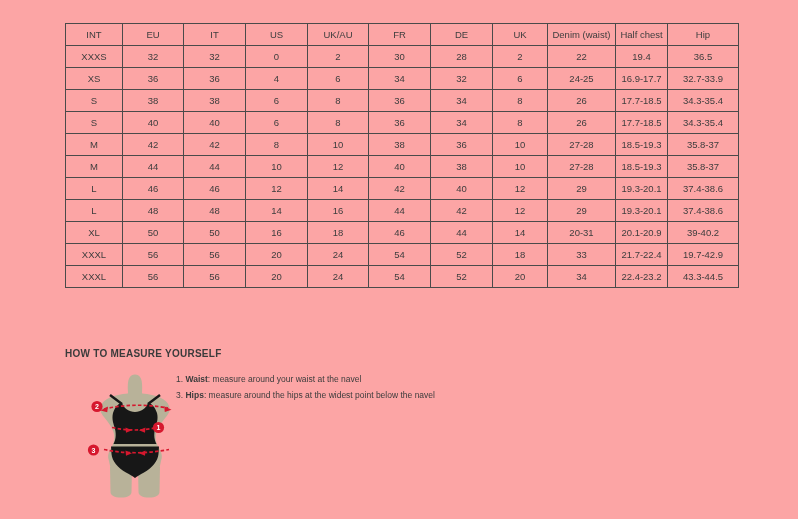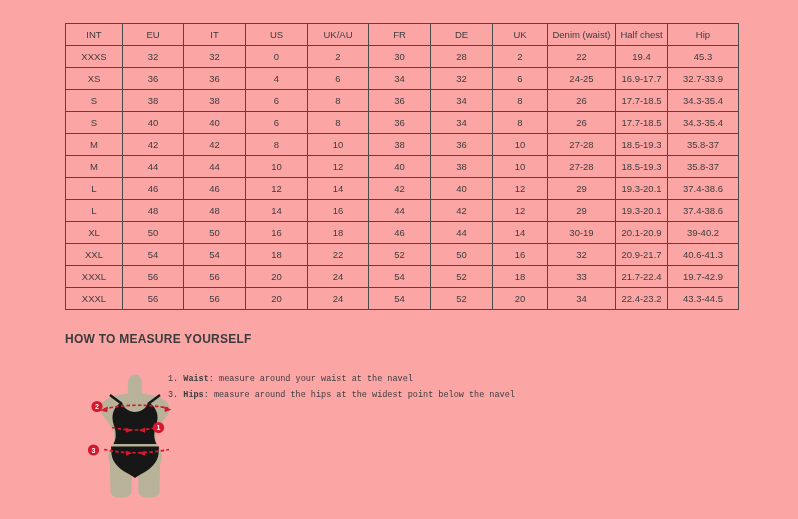--- a/index.html
+++ b/index.html
@@ -32,41 +32,40 @@
     vertical-align: middle;
     font-size: 9.5px;
     font-weight: 400;
     color: #3d3d3d;
     white-space: nowrap;
     overflow: hidden;
   }
   .measure-title {
     position: absolute;
     left: 65px;
-    top: 332px;
-    font-size: 12px;
+    top: 348px;
+    font-size: 10px;
     font-weight: 700;
     letter-spacing: 0.25px;
     color: #3b3b3b;
   }
   .figure-wrap {
     position: absolute;
     left: 84px;
     top: 372px;
     width: 104px;
     height: 128px;
   }
   .measure-list {
     position: absolute;
-    left: 168px;
+    left: 176px;
     top: 372px;
     width: 420px;
     font-size: 8.5px;
     color: #3c3c3c;
-    font-family: Liberation Mono, monospace;
   }
   .measure-item {
     line-height: 15.5px;
     white-space: nowrap;
   }
   .measure-item .lbl {
     font-weight: 700;
   }
   .badge-num {
     font: 700 7px "Liberation Sans", sans-serif;
@@ -112,21 +111,21 @@
           <td>XXXS</td>
           <td>32</td>
           <td>32</td>
           <td>0</td>
           <td>2</td>
           <td>30</td>
           <td>28</td>
           <td>2</td>
           <td>22</td>
           <td>19.4</td>
-          <td>45.3</td>
+          <td>36.5</td>
         </tr>
         <tr>
           <td>XS</td>
           <td>36</td>
           <td>36</td>
           <td>4</td>
           <td>6</td>
           <td>34</td>
           <td>32</td>
           <td>6</td>
@@ -214,36 +213,23 @@
         </tr>
         <tr>
           <td>XL</td>
           <td>50</td>
           <td>50</td>
           <td>16</td>
           <td>18</td>
           <td>46</td>
           <td>44</td>
           <td>14</td>
-          <td>30-19</td>
+          <td>20-31</td>
           <td>20.1-20.9</td>
           <td>39-40.2</td>
-        </tr>
-        <tr>
-          <td>XXL</td>
-          <td>54</td>
-          <td>54</td>
-          <td>18</td>
-          <td>22</td>
-          <td>52</td>
-          <td>50</td>
-          <td>16</td>
-          <td>32</td>
-          <td>20.9-21.7</td>
-          <td>40.6-41.3</td>
         </tr>
         <tr>
           <td>XXXL</td>
           <td>56</td>
           <td>56</td>
           <td>20</td>
           <td>24</td>
           <td>54</td>
           <td>52</td>
           <td>18</td>

